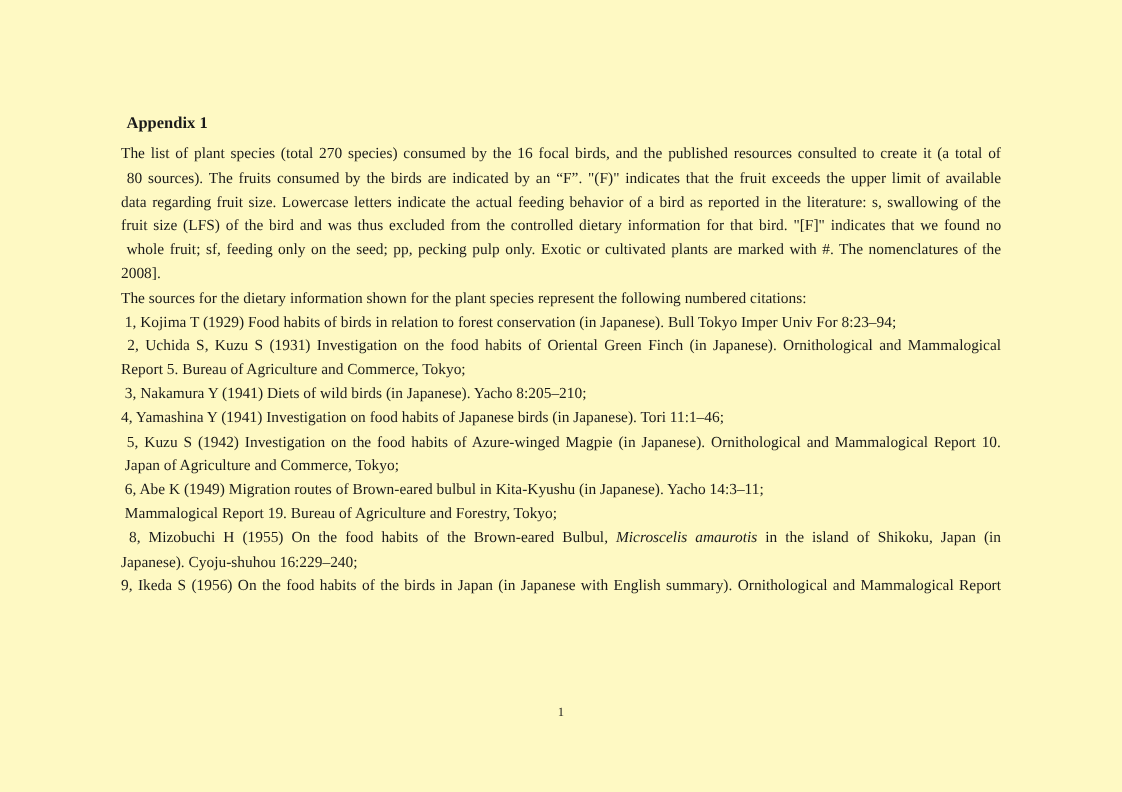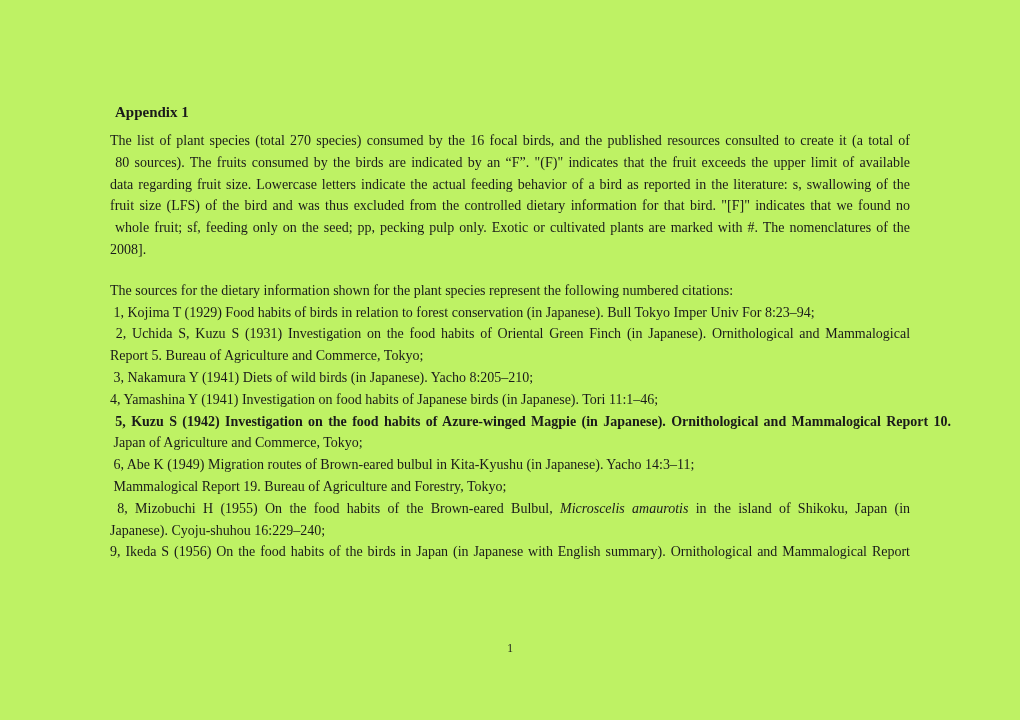--- a/index.html
+++ b/index.html
@@ -11,39 +11,39 @@
     width: 1020px;
     height: 720px;
     position: relative;
     overflow: hidden;
     font-family: "Liberation Serif", "DejaVu Serif", serif;
     color: #1a1a1a;
   }
   .page {
     position: absolute;
     inset: 0;
-    background: #bef264;
+    background: #fef9c3;
   }
   .content {
     position: absolute;
     left: 110px;
     top: 101px;
     width: 800px;
     font-size: 14px;
     line-height: 21.8px;
   }
   .doc-heading {
     font-size: 15px;
     font-weight: bold;
     line-height: 22px;
     padding-left: 5px;
     white-space: pre;
   }
   .para { margin-top: 7px; }
-  .sources-block { margin-top: 19px; }
+  .sources-block { }
   .line {
     white-space: pre;
     height: 21.8px;
   }
   .line-inner { display: inline; }
   .line-inner i { font-style: italic; }
   .page-number {
     position: absolute;
     left: 0;
     right: 0;
@@ -79,21 +79,21 @@
             <div class="line j"><span class="line-inner" style="word-spacing: 2.27px; text-align: center;"> 2, Uchida S, Kuzu S (1931) Investigation on the food habits of Oriental Green Finch (in Japanese). Ornithological and Mammalogical</span></div>
             <div class="line"><span class="line-inner">Report 5. Bureau of Agriculture and Commerce, Tokyo;</span></div>
           </div>
           <div>
             <div class="line"><span class="line-inner"> 3, Nakamura Y (1941) Diets of wild birds (in Japanese). Yacho 8:205–210;</span></div>
           </div>
           <div>
             <div class="line"><span class="line-inner">4, Yamashina Y (1941) Investigation on food habits of Japanese birds (in Japanese). Tori 11:1–46;</span></div>
           </div>
           <div>
-            <div class="line j"><span class="line-inner" style="word-spacing: 1.83px; font-weight: bold;"> 5, Kuzu S (1942) Investigation on the food habits of Azure-winged Magpie (in Japanese). Ornithological and Mammalogical Report 10.</span></div>
+            <div class="line j"><span class="line-inner" style="word-spacing: 1.83px;"> 5, Kuzu S (1942) Investigation on the food habits of Azure-winged Magpie (in Japanese). Ornithological and Mammalogical Report 10.</span></div>
             <div class="line"><span class="line-inner"> Japan of Agriculture and Commerce, Tokyo;</span></div>
           </div>
           <div>
             <div class="line"><span class="line-inner"> 6, Abe K (1949) Migration routes of Brown-eared bulbul in Kita-Kyushu (in Japanese). Yacho 14:3–11;</span></div>
           </div>
           <div>
             <div class="line"><span class="line-inner"> Mammalogical Report 19. Bureau of Agriculture and Forestry, Tokyo;</span></div>
           </div>
           <div>
             <div class="line j"><span class="line-inner" style="word-spacing: 3.78px;"><span> 8, Mizobuchi H (1955) On the food habits of the Brown-eared Bulbul, </span><i>Microscelis amaurotis</i><span> in the island of Shikoku, Japan (in</span></span></div>

